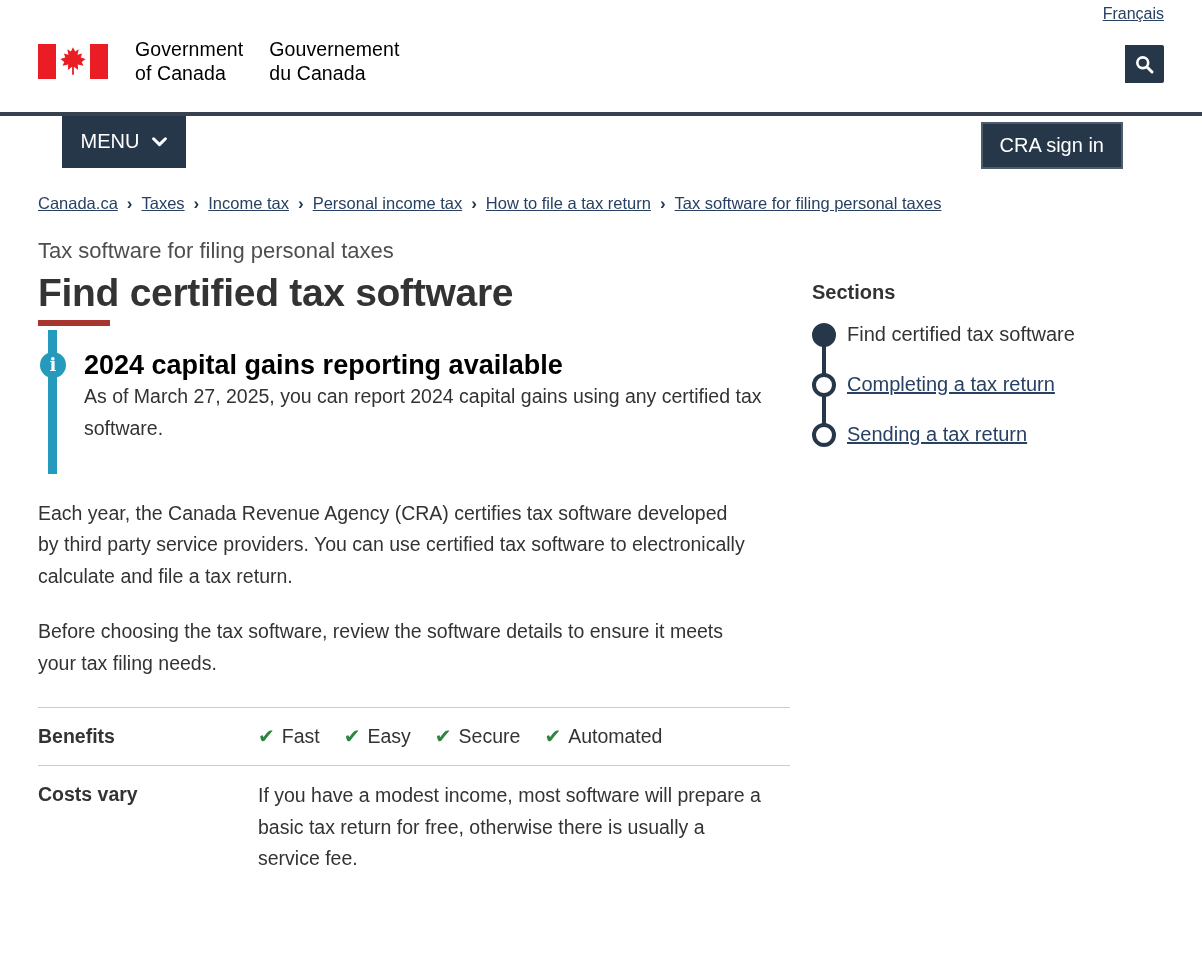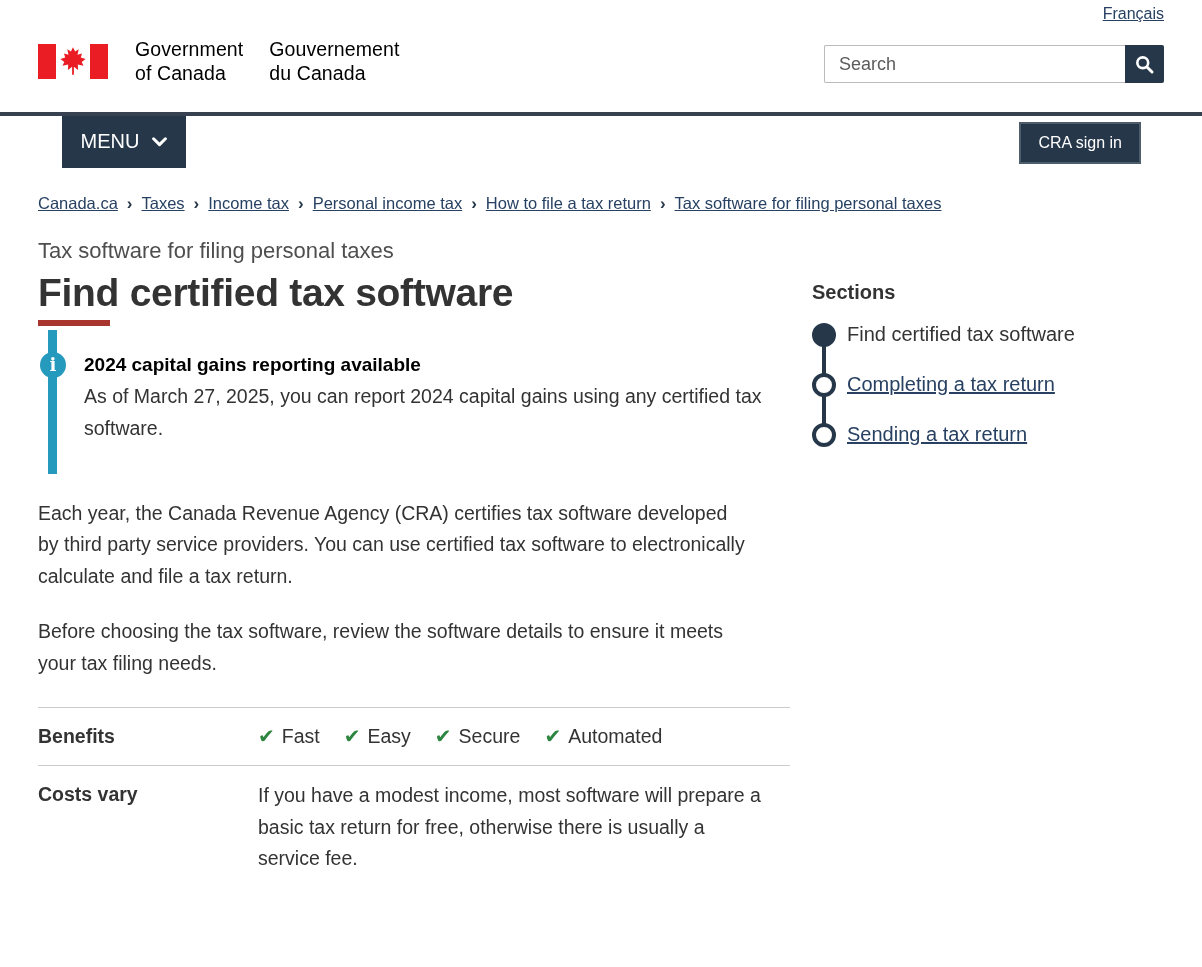--- a/index.html
+++ b/index.html
@@ -26,22 +26,22 @@
   .search-input::placeholder { color:#5c5c5c; opacity:1; }
   .search-btn { width:39px; height:38px; background:#26374A; border:none; cursor:pointer;
     display:flex; align-items:center; justify-content:center; border-radius:0 2px 2px 0; }
 
   
   .menu-band { position:relative; height:56px; }
   .menu-stripe { position:absolute; top:0; left:0; right:0; height:4px; background:#37414F; }
   .menu-btn { position:absolute; left:24px; top:4px; width:124px; height:52px; background:#26374A;
     border:none; color:#fff; font-family:inherit; font-size:20px; display:flex; align-items:center;
     justify-content:center; gap:13px; cursor:pointer; }
-  .cra-btn { position:absolute; right:23px; top:10px; background:#26374A; border:2px solid #4D5D6C;
-    color:#fff; font-family:inherit; font-size:16px; padding:10px 17px; cursor:pointer; }
+  .cra-btn { position:absolute; right:41px; top:10px; background:#26374A; border:2px solid #4D5D6C;
+    color:#fff; font-family:inherit; font-size:20px; padding:10px 17px; cursor:pointer; }
 
   
   .breadcrumb { margin-top:26px; font-size:16.5px; }
   .breadcrumb a { color:#284162; text-decoration:underline; }
   .bc-sep { color:#26374A; font-weight:700; margin:0 9px; font-size:17px; }
 
   
   .main { display:flex; margin-top:24px; }
   .content { width:752px; }
   .sidebar { margin-left:22px; width:352px; }
@@ -49,21 +49,21 @@
   .supertitle { font-size:22px; color:#4e4e4e; line-height:26px; }
   h1.page-title { font-size:39px; font-weight:700; color:#333; margin-top:6px; line-height:46px; letter-spacing:-0.3px; }
   .red-bar { width:72px; height:6px; background:#A8362E; margin-top:4px; }
 
   
   .alert { position:relative; margin-top:4px; margin-left:10px; border-left:9px solid #269ABC;
     padding:20px 0 30px 27px; }
   .alert-icon { position:absolute; left:-17px; top:22px; width:26px; height:26px; border-radius:50%;
     background:#269ABC; color:#fff; display:flex; align-items:center; justify-content:center;
     font-family:"DejaVu Serif","Liberation Serif",serif; font-weight:700; font-size:18px; font-style:normal; }
-  .alert-title { font-size:19px; font-weight:700; color:#000; line-height:30px; }
+  .alert-title { font-size:27px; font-weight:700; color:#000; line-height:30px; }
   .alert-body { margin-top:0; font-size:19.5px; line-height:32px; width:700px; }
 
   .content p.body-p { margin-top:24px; font-size:19.5px; line-height:31.5px; width:712px; }
 
   
   .details-table { margin-top:28px; width:752px; }
   .drow { display:flex; border-top:1px solid #cccccc; padding:14px 0 15px; }
   .dlabel { width:220px; font-weight:700; font-size:19.5px; line-height:28px; }
   .dvalue { flex:1; font-size:19.5px; line-height:31.5px; }
   .benefits { display:flex; gap:24px; align-items:center; line-height:28px; }
@@ -105,21 +105,20 @@
             <div>Government</div>
             <div>of Canada</div>
           </div>
           <div class="brand-col">
             <div>Gouvernement</div>
             <div>du Canada</div>
           </div>
         </div>
       </div>
       <div class="search">
-        <input type="text" class="search-input" placeholder="Search" style="">
         <button class="search-btn">
           <svg width="21" height="21" viewBox="0 0 24 24">
             <circle cx="10" cy="10" r="6.2" fill="none" stroke="#ffffff" stroke-width="3"></circle>
             <line x1="14.8" y1="14.8" x2="20.6" y2="20.6" stroke="#ffffff" stroke-width="3.4" stroke-linecap="round"></line>
           </svg>
         </button>
       </div>
     </div>
   </div>
 </div>

